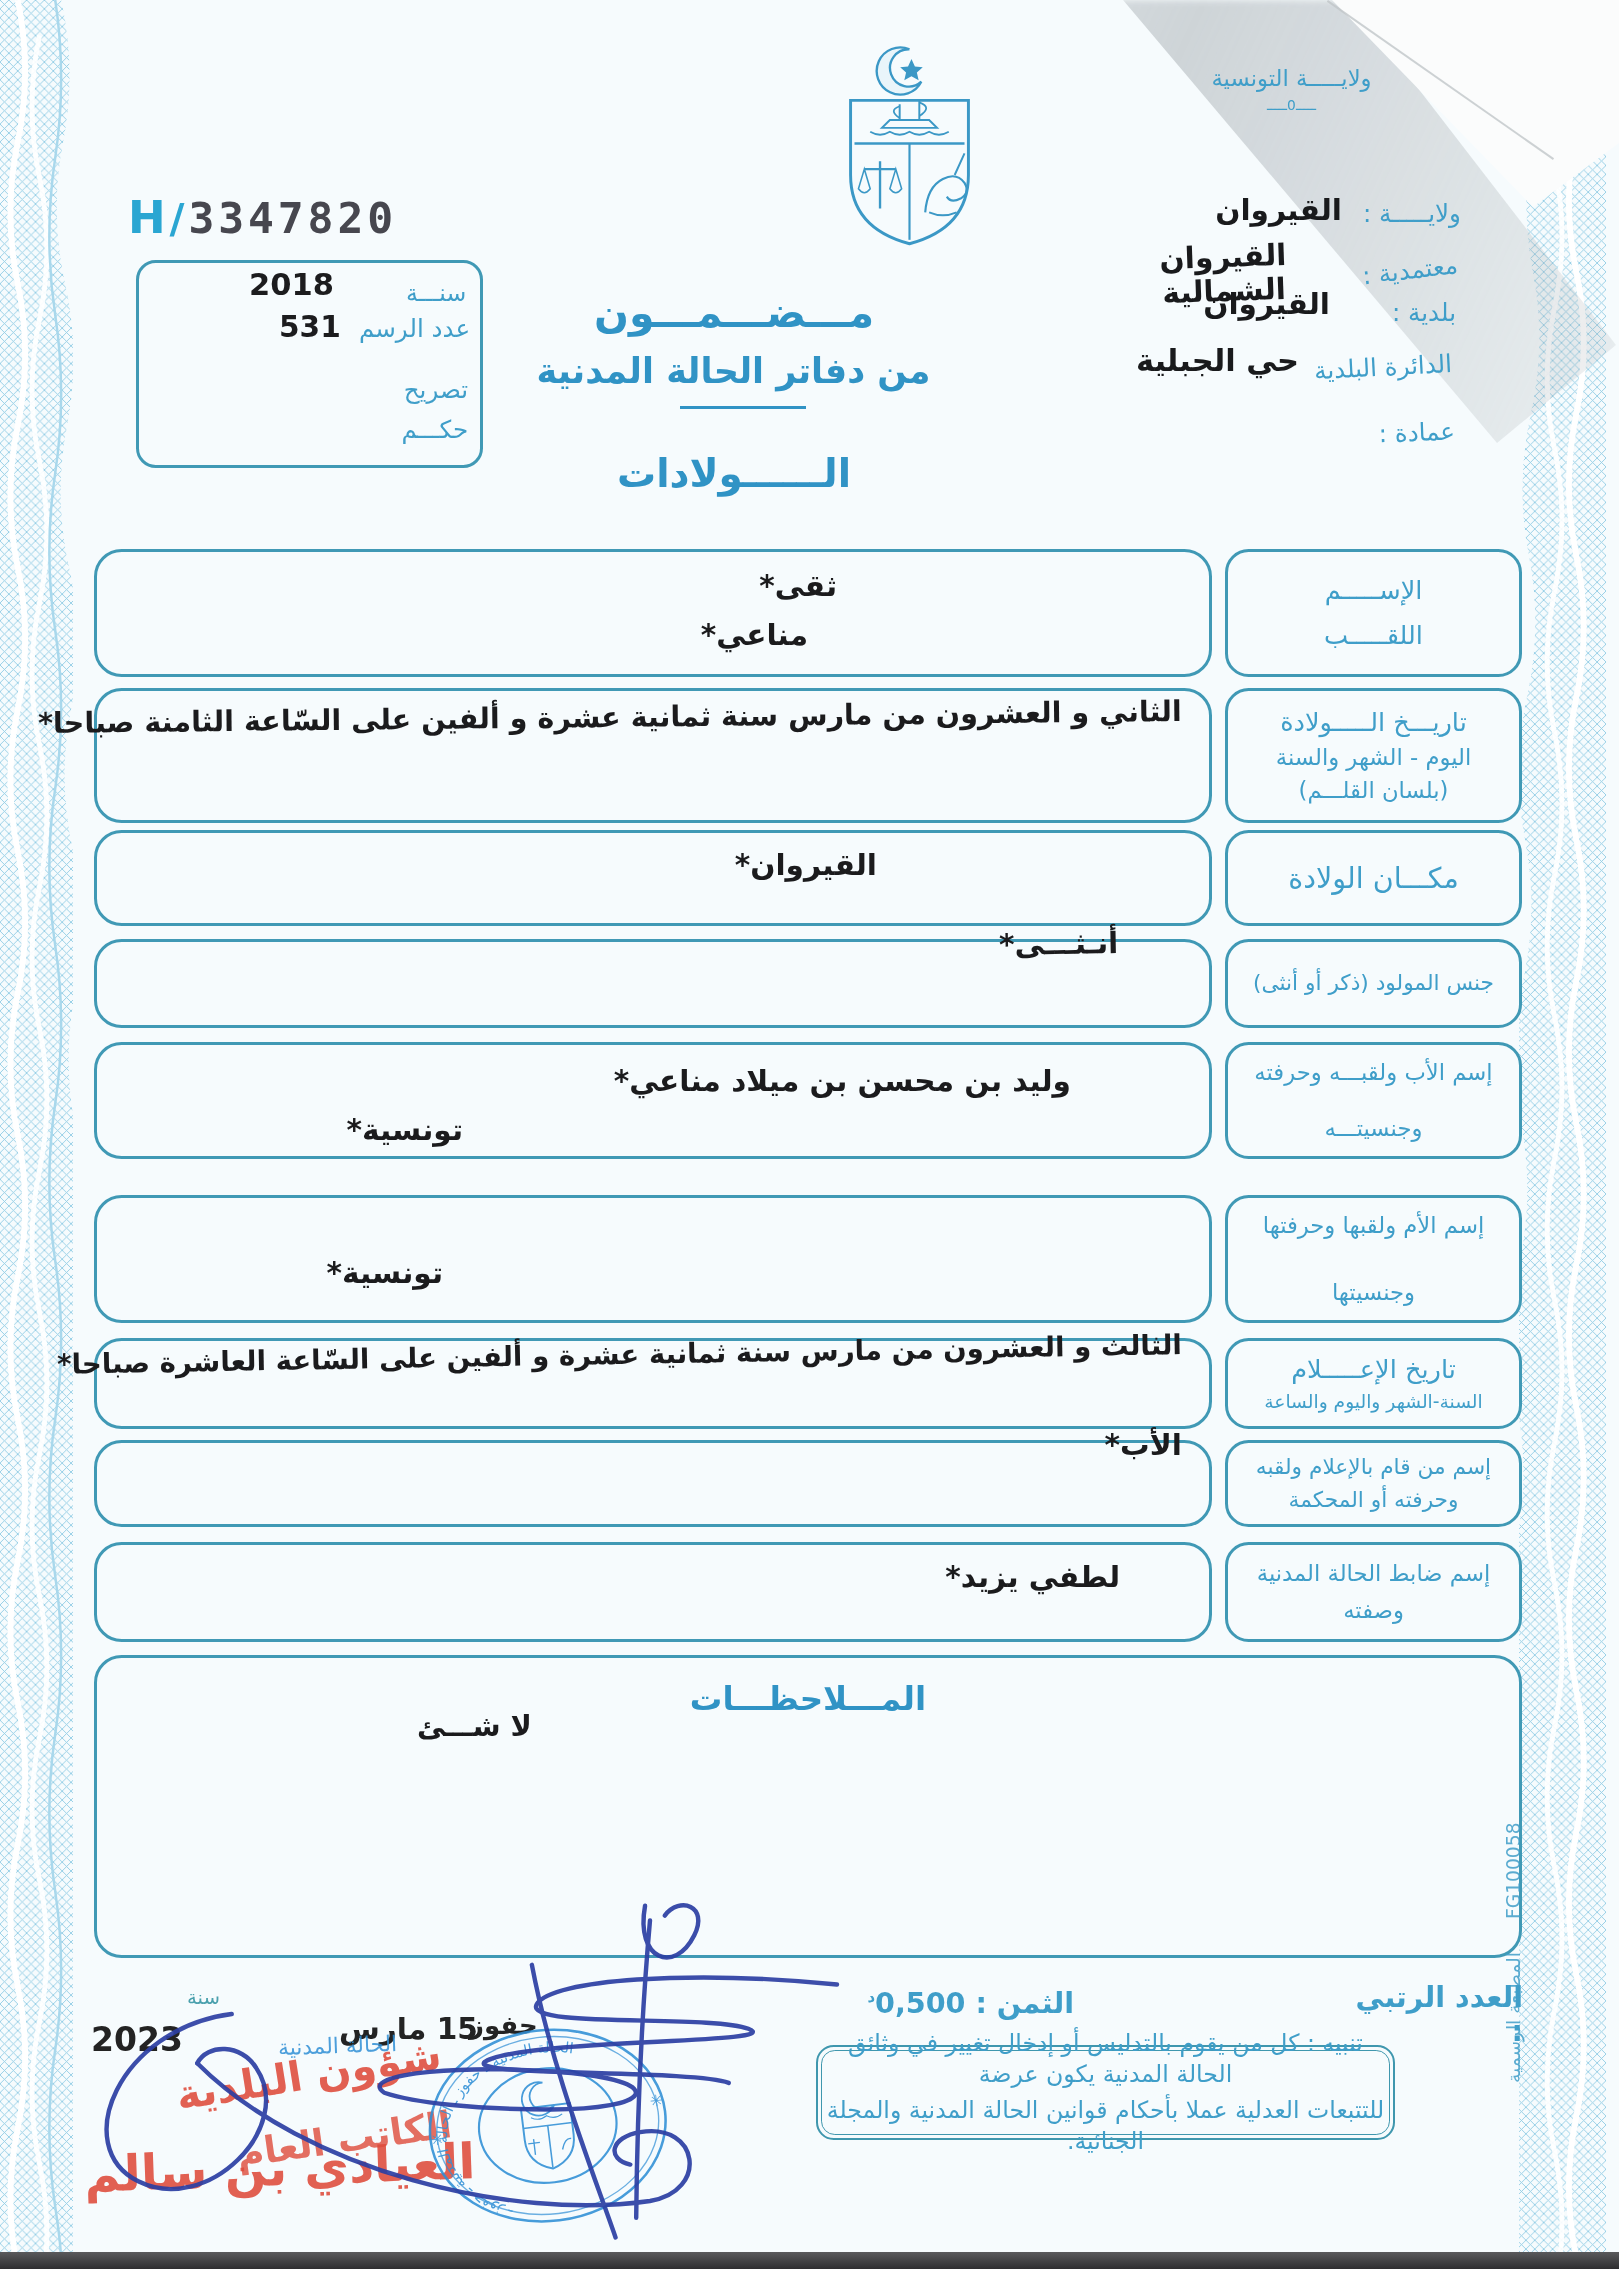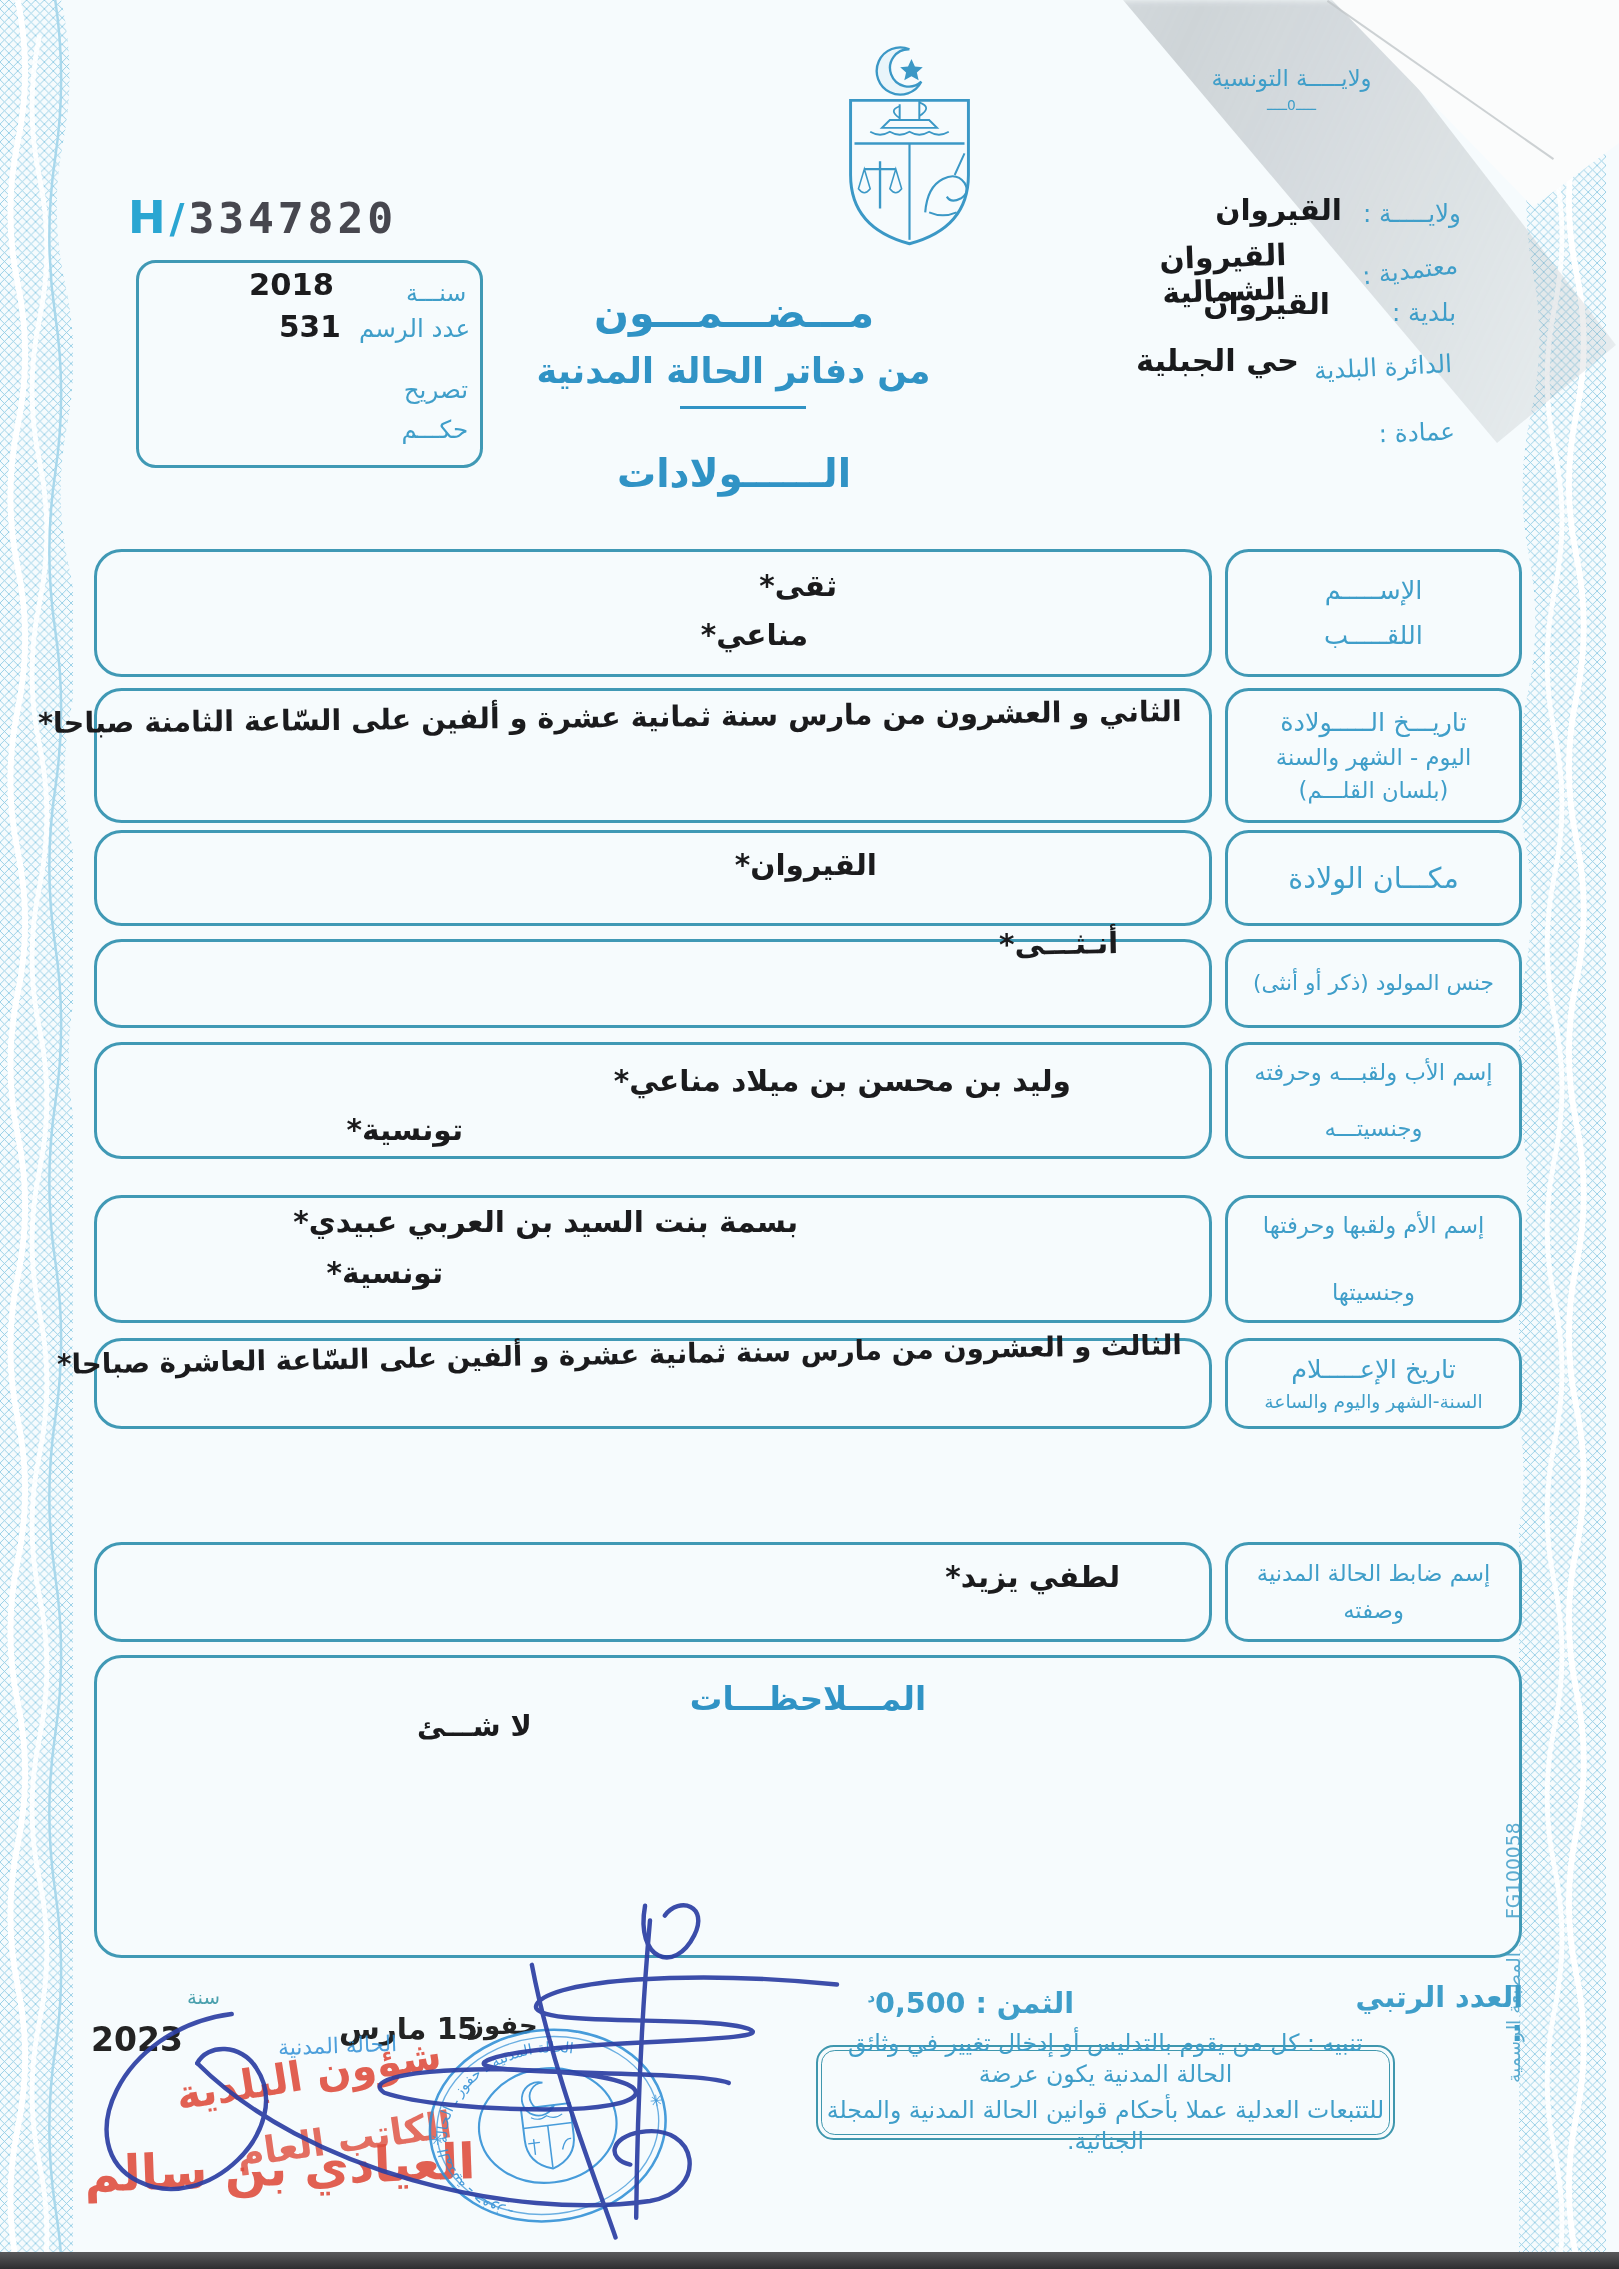--- a/index.html
+++ b/index.html
@@ -162,33 +162,40 @@
     <span class="vline" style="right:451px;top:21.7px;">وليد بن محسن بن ميلاد مناعي*</span>
     <span class="vline" style="right:1059px;top:71px;">تونسية*</span>
   </div>
 
   <div class="row" style="top:1195px;height:128px;">
     <div class="vbox"></div>
     <div class="lbox" style="justify-content:space-between;padding:13.8px 5.9px;">
       <div class="ll" style="font-size:22.7px">إسم الأم ولقبها وحرفتها</div>
       <div class="ll" style="font-size:22.7px">وجنسيتها</div>
     </div>
-    <span class="vline" style="right:724px;top:9.9px;">بسمة بنت السيد بن العربي عبيدي*</span>
     <span class="vline" style="right:1079px;top:61px;">تونسية*</span>
   </div>
 
   <div class="row" style="top:1338px;height:91px;">
     <div class="vbox"></div>
     <div class="lbox" style="justify-content:center;gap:5.9px;">
       <div class="ll">تاريخ الإعـــــلام</div>
       <div class="ll" style="font-size:18.7px">السنة-الشهر واليوم والساعة</div>
     </div>
     <span class="vline" style="right:340px;top:0px;font-size:27.6px;transform:rotate(-1deg);">الثالث و العشرون من مارس سنة ثمانية عشرة و ألفين  على السّاعة العاشرة صباحا*</span>
   </div>
 
+  <div class="row" style="top:1440px;height:87px;">
+    <div class="vbox"></div>
+    <div class="lbox" style="justify-content:center;gap:7.9px;">
+      <div class="ll" style="font-size:21.7px">إسم من قام بالإعلام ولقبه</div>
+      <div class="ll" style="font-size:21.7px">وحرفته أو المحكمة</div>
+    </div>
+    <span class="vline" style="right:340px;top:-11.8px;">الأب*</span>
+  </div>
 
   <div class="row" style="top:1542px;height:100px;">
     <div class="vbox"></div>
     <div class="lbox" style="justify-content:center;gap:9.9px;">
       <div class="ll" style="font-size:22.7px">إسم ضابط الحالة المدنية</div>
       <div class="ll" style="font-size:22.7px">وصفته</div>
     </div>
     <span class="vline" style="right:402px;top:17.7px;">لطفي يزيد*</span>
   </div>
 

